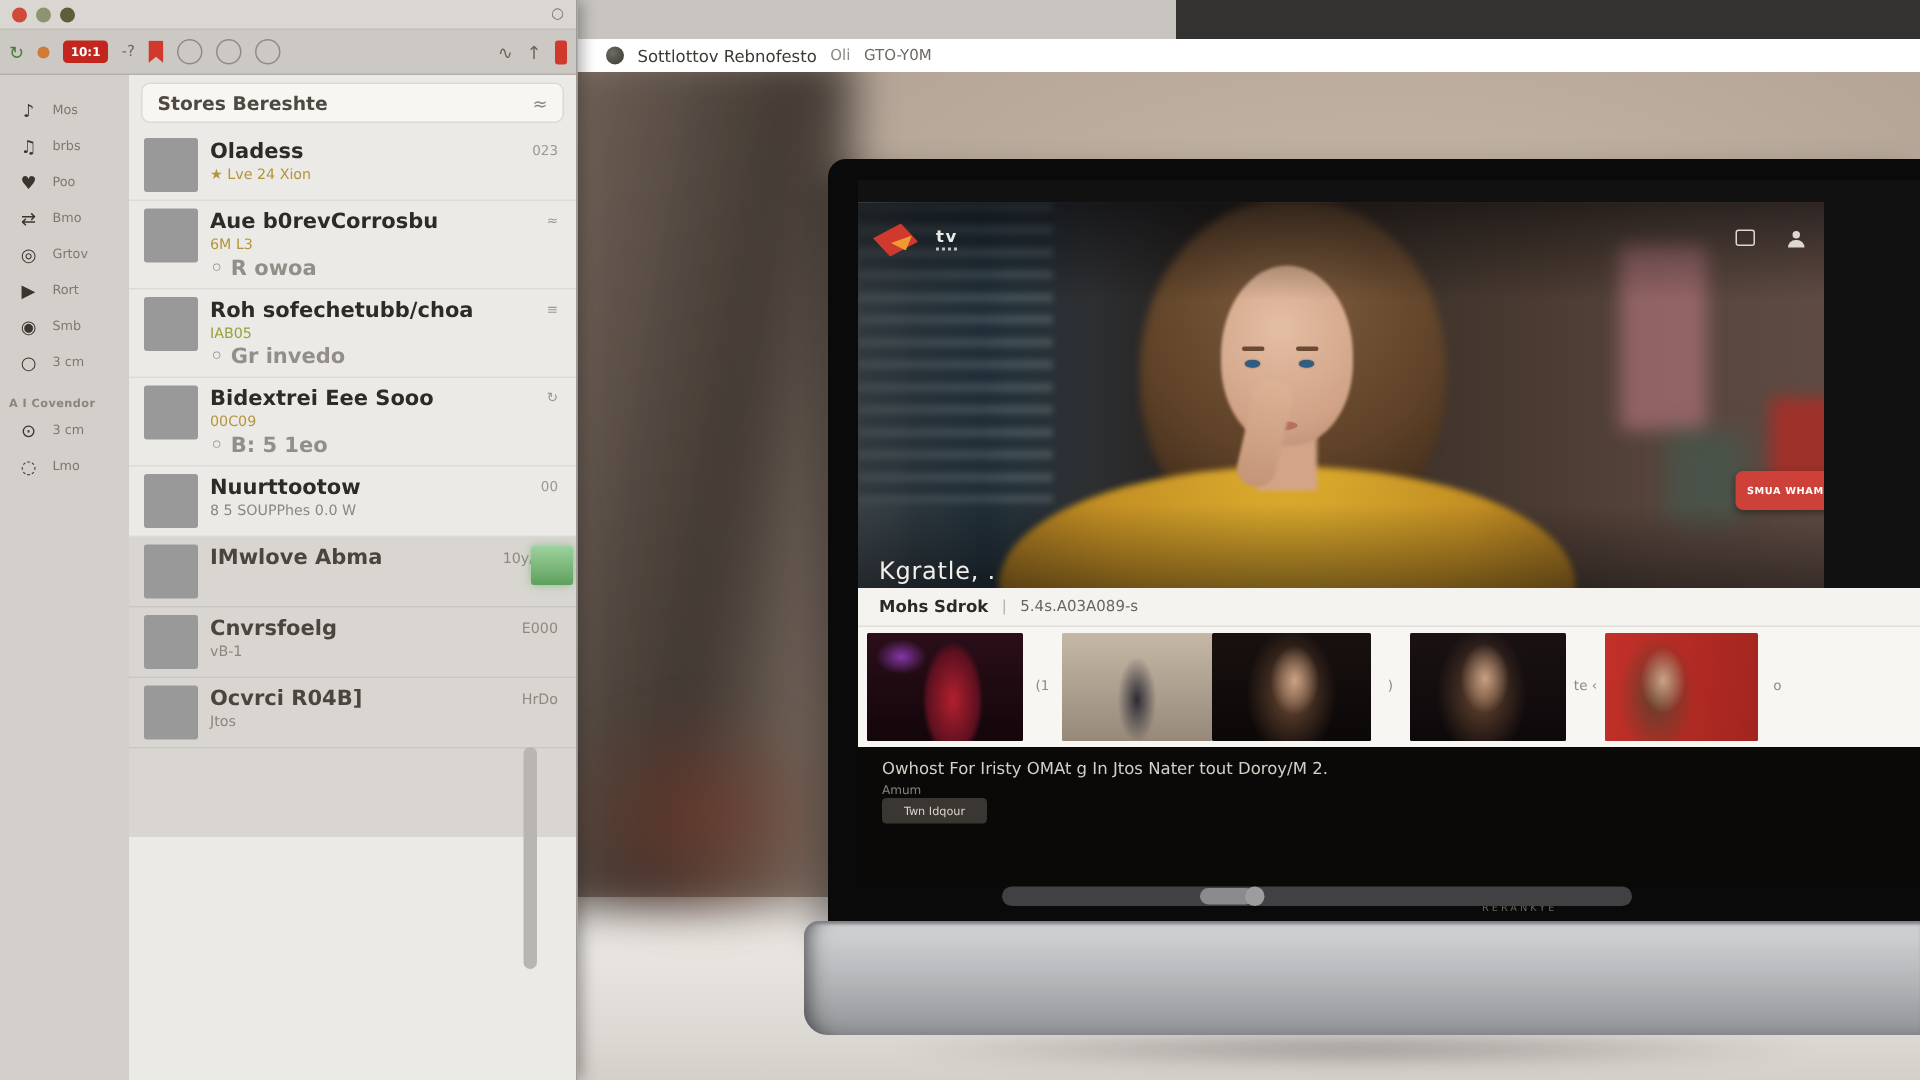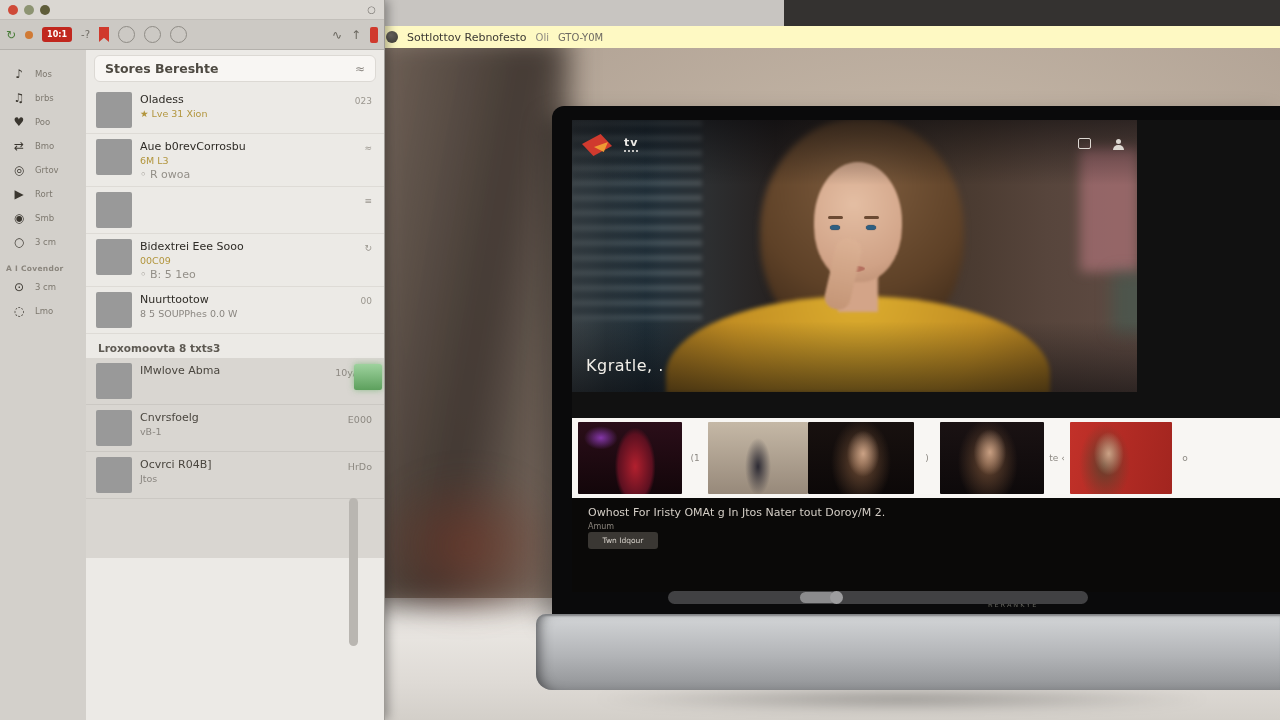--- a/index.html
+++ b/index.html
@@ -21,22 +21,22 @@
 
   
   .browser{position:absolute;left:384px;top:0;width:896px;height:48px;}
   .tabstrip{position:absolute;left:0;top:0;width:896px;height:26px;
     background:linear-gradient(90deg,#c8c5c1 0 400px,#343230 400px);}
   .tab{position:absolute;left:6px;top:2px;width:372px;height:24px;background:#f4f2ef;
     border-radius:9px 9px 0 0;display:flex;align-items:center;gap:7px;padding:0 10px;
     font-size:10px;color:#4b4742;}
   .tab .tdot{width:10px;height:10px;border-radius:50%;border:1.5px solid #6d6963;}
   .tab .tmeta{margin-left:auto;color:#8a867f;font-size:9px;letter-spacing:2px;}
-  .bookmarks{position:absolute;left:0;top:26px;width:896px;height:22px;background:#fef9c3;
-    display:flex;align-items:center;gap:9px;padding:0 2px;font-size:11px;color:#3c3934;box-sizing:border-box;}
+  .bookmarks{position:absolute;left:0;top:26px;width:896px;height:22px;background:#ffffff;
+    display:flex;align-items:center;gap:9px;padding:0 20px;font-size:11px;color:#3c3934;box-sizing:border-box;}
   .globe{width:12px;height:12px;border-radius:50%;background:radial-gradient(circle at 35% 35%,#6e6a64,#3a3832);}
   .bm-sep{color:#8c8881;font-size:10px;}
   .bm-extra{color:#6e6a63;font-size:10px;}
 
   
   .app{position:absolute;left:0;top:0;width:384px;height:720px;background:#d3d0cb;
     box-shadow:3px 0 10px rgba(0,0,0,.35);border-right:1px solid #9f9c97;}
   .menubar{position:absolute;left:0;top:0;width:100%;height:20px;background:#dad7d2;
     display:flex;align-items:center;gap:6px;padding:0 8px;box-sizing:border-box;border-bottom:1px solid #c2bfba;}
   .tl{width:10px;height:10px;border-radius:50%;}
@@ -75,25 +75,25 @@
     background:linear-gradient(115deg,#e2aa25,#c07f1e 40%,#74301f 75%,#3c1713);}
   .npt{position:absolute;left:62px;top:9px;font-size:11.5px;font-weight:bold;color:#f4f1ec;}
   .nps{position:absolute;left:62px;top:26px;font-size:9.5px;color:#a59c91;}
   .npc{position:absolute;right:10px;top:12px;font-size:14px;color:#cfc9c1;}
   .nprow{position:absolute;left:12px;bottom:7px;font-size:8.5px;color:#b9b1a6;display:flex;gap:18px;}
   .nprow .strong{color:#eee;font-weight:bold;}
 
   .row{display:flex;gap:8px;padding:5px 10px 5px 10px;border-bottom:1px solid #dedbd6;position:relative;align-items:flex-start;}
   .row .thumb{width:36px;height:36px;border-radius:2px;flex-shrink:0;background:#999;}
   .row .lines{padding-top:1px;min-width:0;}
-  .t-title{font-size:11px;font-weight:normal;color:#2e2b26;white-space:nowrap;}
+  .t-title{font-size:14px;font-weight:bold;color:#2e2b26;white-space:nowrap;}
   .t-sub{font-size:9.5px;color:#8a8680;margin-top:2px;white-space:nowrap;}
   .t-sub.gold{color:#b2953c;}
   .t-sub.lime{color:#9aa03c;}
-  .t-l3{font-size:11px;color:#938f88;margin-top:2px;white-space:nowrap;}
+  .t-l3{font-size:14px;color:#938f88;margin-top:2px;white-space:nowrap;font-weight:bold;}
   .t-meta{position:absolute;right:12px;top:9px;font-size:9px;color:#9b978f;}
 
   .section-hdr{padding:8px 12px 4px;font-size:10.5px;font-weight:bold;color:#5d5952;}
   .sel-wrap .row.selected{margin:2px 6px 6px;background:#fff;border:0;border-radius:3px;
     box-shadow:0 1px 4px rgba(0,0,0,.25);padding:6px 8px;}
   .row.selected .thumb{width:40px;height:40px;}
 
   .dimzone{background:#d9d6d1;position:relative;min-height:200px;}
   .dimzone .row{border-bottom:1px solid #cbc8c3;padding:5px 10px;}
   .dimzone .t-title{color:#4a463f;}
@@ -123,21 +123,21 @@
   .touchbar{position:absolute;left:668px;top:591px;width:420px;height:13px;background:#414143;border-radius:7px;}
   .touchbar .tthumb{position:absolute;left:132px;top:1px;width:36px;height:11px;background:#8b8b8d;border-radius:6px;}
   .touchbar .tknob{position:absolute;left:162px;top:0;width:13px;height:13px;background:#9d9d9f;border-radius:50%;}
   .deck{position:absolute;left:536px;top:614px;width:744px;height:76px;
     background:linear-gradient(#d4d6d8,#b2b4b7 55%,#909295);border-radius:10px 0 0 16px;
     box-shadow:inset 0 3px 2px -1px #7e8083, inset 10px 0 14px -8px rgba(40,40,42,.8);}
 
   .screen{position:absolute;left:572px;top:120px;width:708px;height:472px;background:#111;overflow:hidden;}
 
   
-  .vscene{position:absolute;left:0;top:0;width:565px;height:272px;overflow:hidden;
+  .vscene{position:absolute;left:0;top:15px;width:644px;height:272px;overflow:hidden;
     background:linear-gradient(90deg,#6d7d83 0%,#3c4c54 6%,#22323c 13%,#2d2f31 24%,#262120 36%,#352c26 48%,#41352d 60%,#4c3c32 72%,#57453c 84%,#5f4b43 100%);}
   .vblinds{position:absolute;left:0;top:0;width:130px;height:200px;opacity:.45;filter:blur(2px);
     background:repeating-linear-gradient(180deg,rgba(170,185,190,.5) 0 6px,rgba(35,50,60,.5) 6px 15px);}
   .vf{position:absolute;border-radius:4px;}
   .vf1{left:508px;top:28px;width:58px;height:124px;background:rgba(195,125,135,.55);filter:blur(6px);}
   .vf2{left:608px;top:130px;width:84px;height:64px;background:rgba(175,42,36,.78);filter:blur(5px);}
   .vf3{left:540px;top:152px;width:52px;height:62px;background:rgba(60,95,85,.5);filter:blur(8px);}
   .hair{position:absolute;left:188px;top:-2px;width:204px;height:234px;border-radius:48%;
     background:radial-gradient(circle at 50% 28%,#7d5c3e,#5e4127 55%,#3e2a19 85%);filter:blur(3px);}
   .blouse{position:absolute;left:94px;top:176px;width:384px;height:98px;
@@ -258,20 +258,32 @@
           <span></span>
           <span></span>
         <span class="icon-monitor"></span>
         <span class="icon-person"></span>
       </div>
       <div class="cta">SMUA WHAMMS UA NOW</div>
       <div class="fsicon">◳</div>
       <div class="vtitle">Kgratle, .</div>
     </div>
 
+    <div class="vbar">
+      <span class="b-left">Mohs Sdrok</span>
+      <span class="b-sep">|</span>
+      <span>5.4s.A03A089-s</span>
+      <span class="b-icons">
+        <span></span>
+          <span></span>
+          <span></span>
+          <span></span>
+          <span></span>
+      </span>
+    </div>
 
     <div class="carousel">
       <span style="display:flex;align-items:center;">
           <span class="ct c1"></span>
           <span class="csep">(1</span>
         </span>
         <span style="display:flex;align-items:center;">
           <span class="ct c2"></span>
 
         </span>
@@ -397,38 +409,43 @@
         <span>Stores Bereshte</span>
         <span class="sx">≈</span>
       </div>
 
 
       <div class="tracks">
         <div class="row">
             <span class="thumb t1"></span>
             <span class="lines">
               <div class="t-title">Oladess</div>
-              <div class="t-sub gold">★ Lve 31 Xion</div>
+              <div class="t-sub gold">★ Lve 24 Xion</div>
 
             </span>
             <span class="t-meta">023</span>
 
           </div>
           <div class="row">
             <span class="thumb t3"></span>
             <span class="lines">
               <div class="t-title">Aue b0revCorrosbu</div>
               <div class="t-sub gold">6M L3</div>
               <div class="t-l3">◦ R owoa</div>
             </span>
             <span class="t-meta">≈</span>
 
           </div>
           <div class="row">
             <span class="thumb t4"></span>
+            <span class="lines">
+              <div class="t-title">Roh sofechetubb/choa</div>
+              <div class="t-sub lime">IAB05</div>
+              <div class="t-l3">◦ Gr invedo</div>
+            </span>
             <span class="t-meta">≡</span>
 
           </div>
           <div class="row">
             <span class="thumb t5"></span>
             <span class="lines">
               <div class="t-title">Bidextrei Eee Sooo</div>
               <div class="t-sub gold">00C09</div>
               <div class="t-l3">◦ B: 5 1eo</div>
             </span>
@@ -440,21 +457,20 @@
             <span class="lines">
               <div class="t-title">Nuurttootow</div>
               <div class="t-sub">8 5 SOUPPhes 0.0 W</div>
 
             </span>
             <span class="t-meta">00</span>
 
           </div>
       </div>
 
-      <div class="section-hdr">Lroxomoovta 8 txts3</div>
 
 
       <div class="dimzone">
         <div class="row green">
             <span class="thumb t8"></span>
             <span class="lines">
               <div class="t-title">IMwlove Abma</div>
 
             </span>
             <span class="t-meta">10y/s1s</span>

